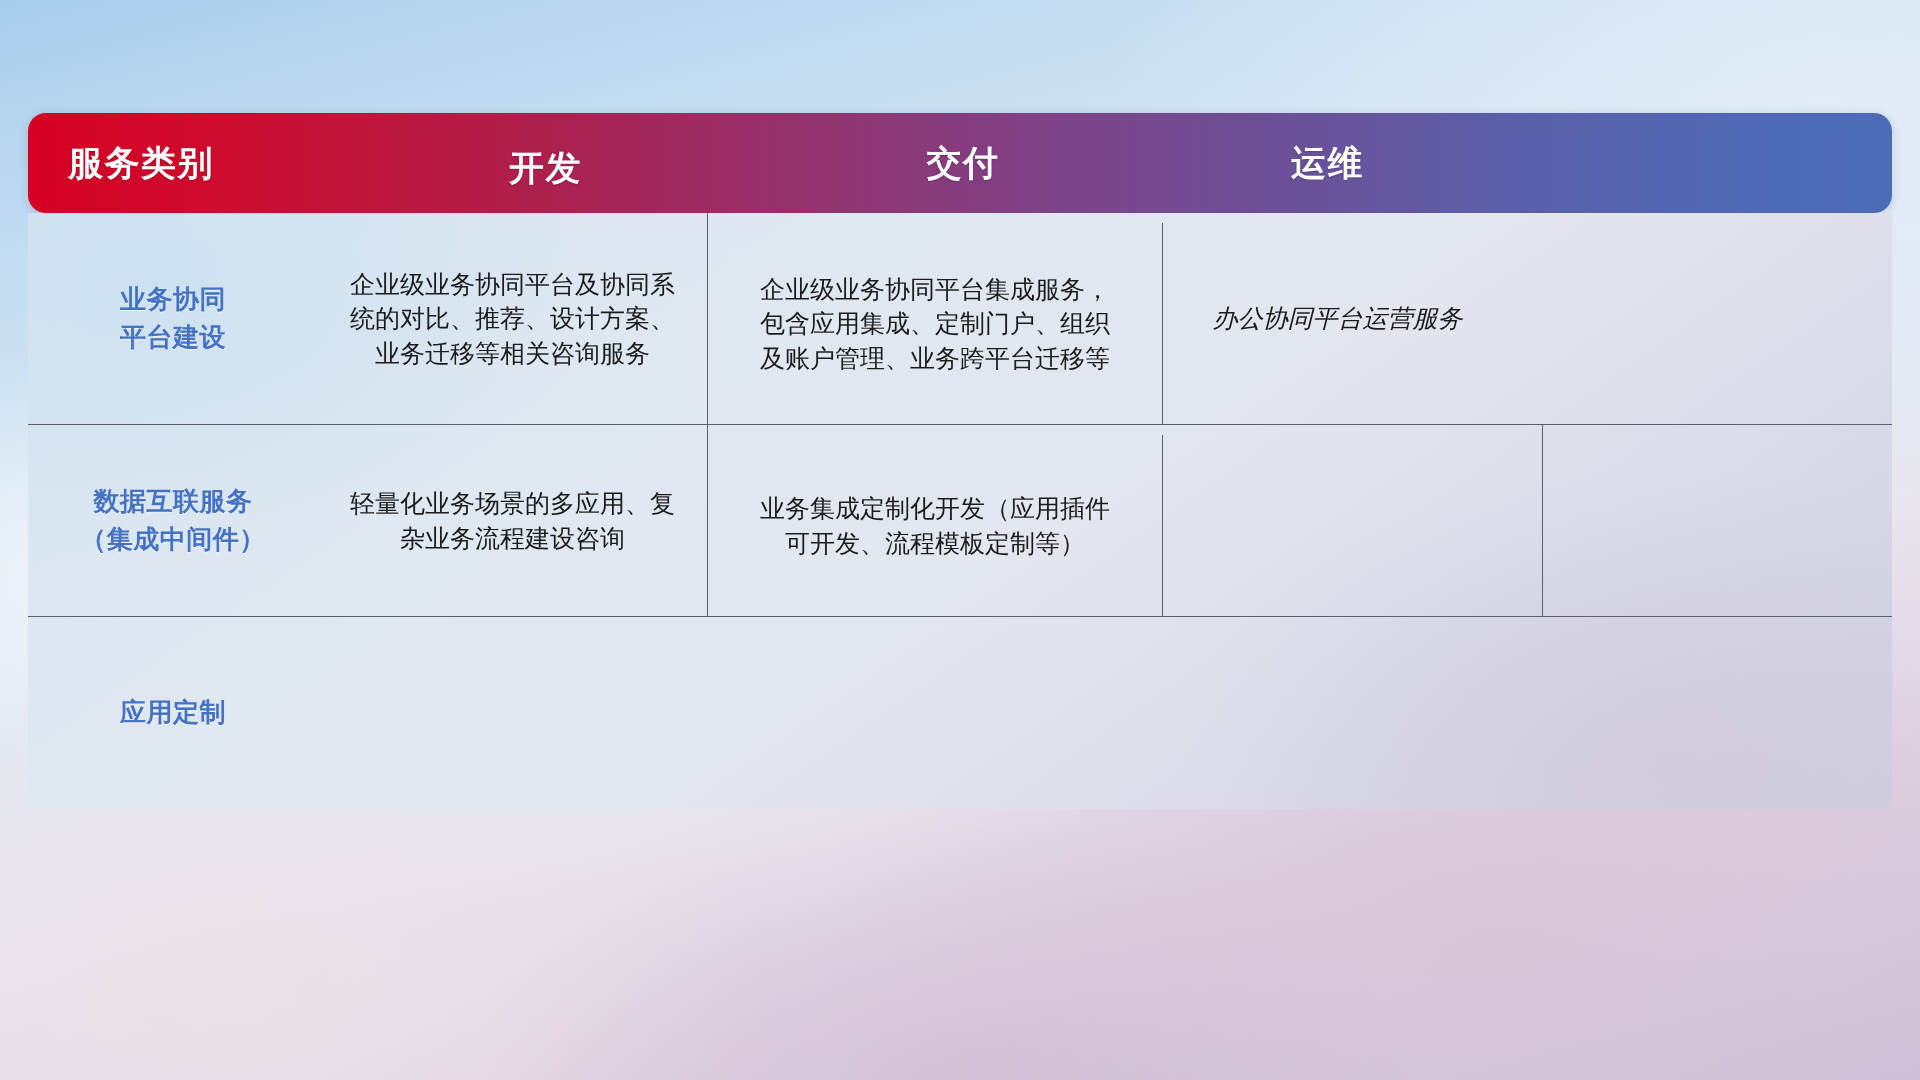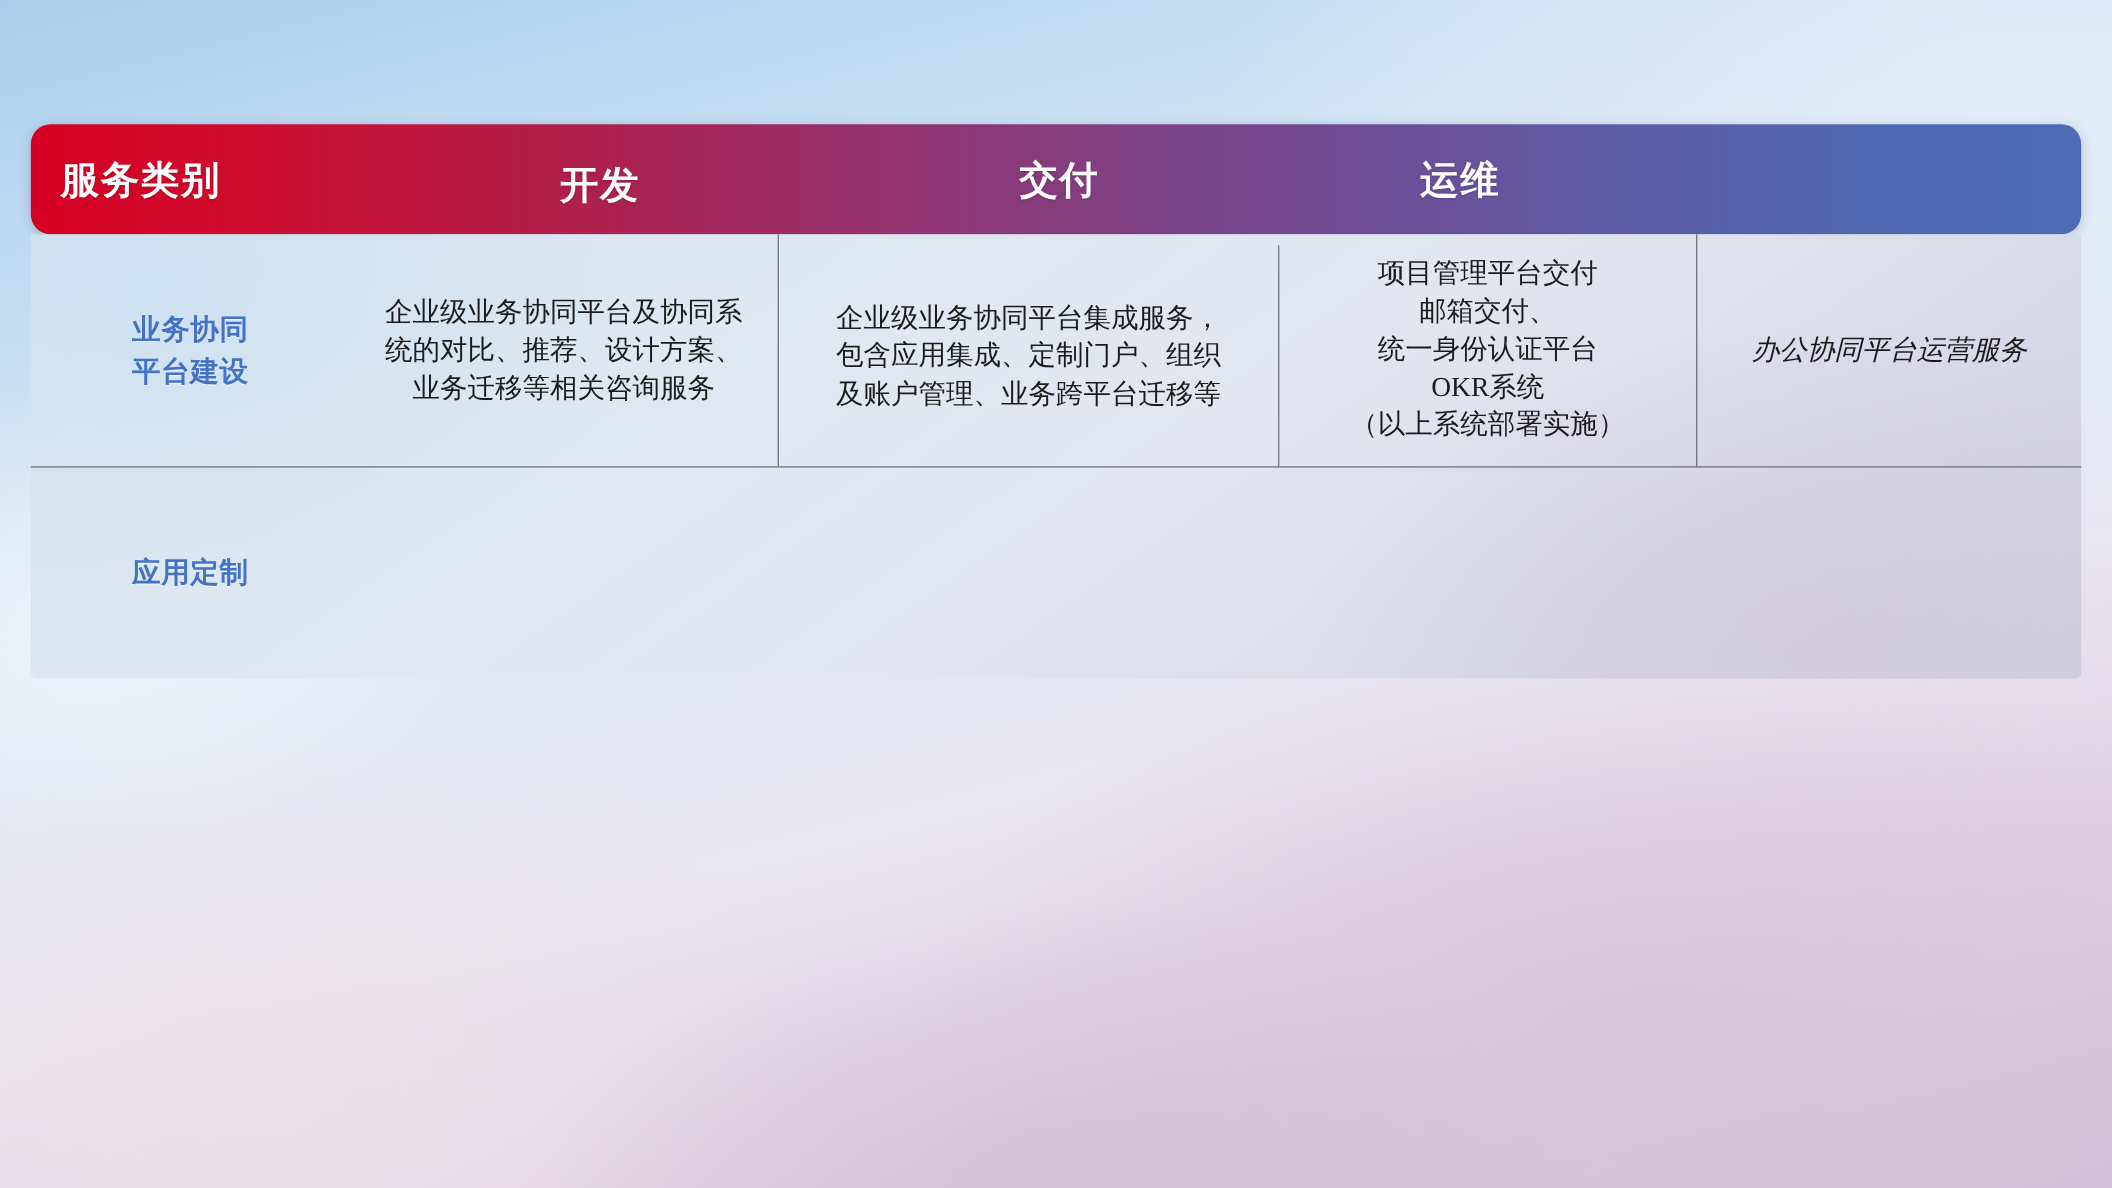--- a/index.html
+++ b/index.html
@@ -72,21 +72,21 @@
     box-sizing: border-box;
   }
 
   
   .col-0 { width: 290px; }
   .col-1 { width: 390px; }
   .col-2 { width: 455px; margin-top: 10px; }
   .col-3 { width: 380px; font-family: Liberation Serif, serif; }
   .col-4 { width: 349px; }
 
-  .head-cell.col-0 { justify-content: flex-start; padding-left: 27px; }
+  .head-cell.col-0 { justify-content: flex-start; padding-left: 40px; }
 
   
   #table-body {
     position: relative;
     margin-top: 0;
     background:
       radial-gradient(700px 420px at 88% 92%, rgba(205,196,216,0.55) 0%, rgba(205,196,216,0) 70%),
       radial-gradient(620px 380px at 6% 12%, rgba(203,224,241,0.75) 0%, rgba(203,224,241,0) 72%),
       linear-gradient(145deg, #d5e4f0 0%, #dfe8f1 30%, #e3e6ee 55%, #d9dae8 78%, #cfcfe0 100%);
     border-bottom-left-radius: 6px;
@@ -147,28 +147,33 @@
 
     <div class="body-row r1">
       <div class="body-cell row-label col-0">业务协同
 平台建设</div>
       <div class="body-cell col-1">企业级业务协同平台及协同系
 统的对比、推荐、设计方案、
 业务迁移等相关咨询服务</div>
       <div class="body-cell col-2">企业级业务协同平台集成服务，
 包含应用集成、定制门户、组织
 及账户管理、业务跨平台迁移等</div>
-      <div class="body-cell col-3">项目管理平台交付
-邮箱交付、
-统一身份认证平台
-OKR系统
-（以上系统部署实施）</div>
       <div class="body-cell col-4 last">办公协同平台运营服务</div>
     </div>
 
+    <div class="body-row r2">
+      <div class="body-cell row-label col-0">数据互联服务
+（集成中间件）</div>
+      <div class="body-cell col-1">轻量化业务场景的多应用、复
+杂业务流程建设咨询</div>
+      <div class="body-cell col-2">业务集成定制化开发（应用插件
+可开发、流程模板定制等）</div>
+      <div class="body-cell col-3"></div>
+      <div class="body-cell col-4 last"></div>
+    </div>
 
     <div class="body-row r3">
       <div class="body-cell row-label col-0">应用定制</div>
       <div class="body-cell col-4 last"></div>
     </div>
 
   </div>
 </div>
 
 </body></html>

